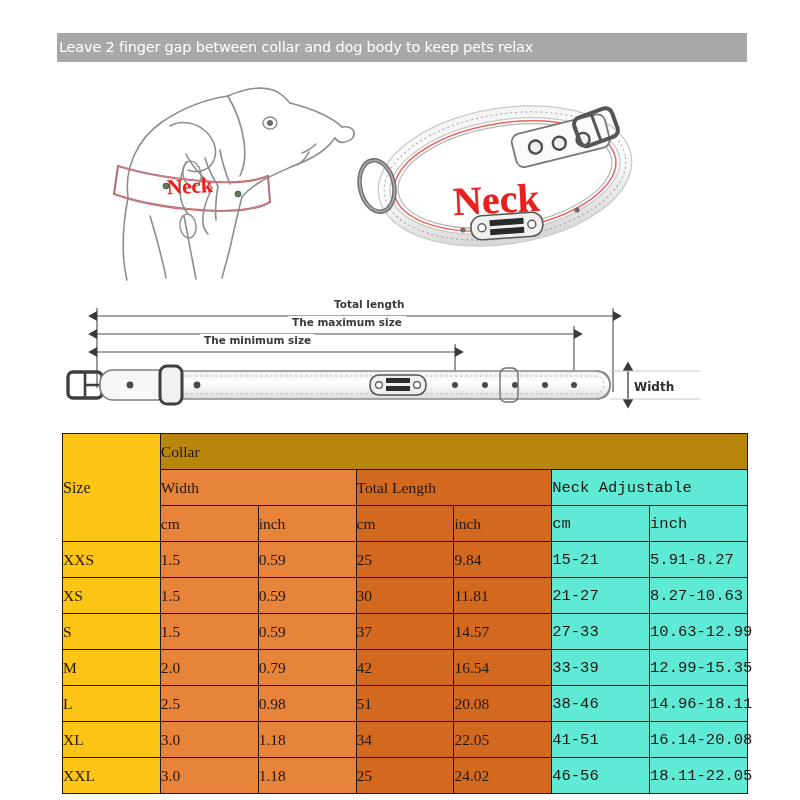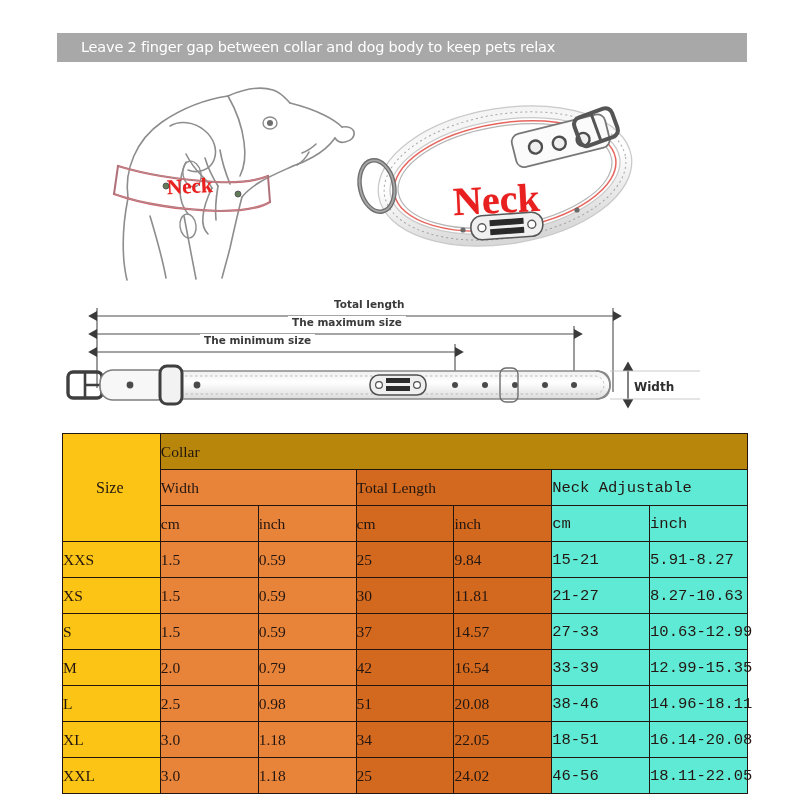--- a/index.html
+++ b/index.html
@@ -25,21 +25,21 @@
     position: absolute;
     left: 57px;
     top: 33px;
     width: 690px;
     height: 29px;
     background: #a8a8a8;
     color: #ffffff;
     font-family: "DejaVu Sans", sans-serif;
     font-size: 14.5px;
     line-height: 29px;
-    padding-left: 24px;
+    padding-left: 2px;
     box-sizing: border-box;
     letter-spacing: -0.2px;
     white-space: nowrap;
   }
 
   
   .illus {
     position: absolute;
     left: 0;
     top: 62px;
@@ -128,21 +128,21 @@
     height: 35px;
     font-size: 15.5px;
     white-space: nowrap;
   }
   td.c-size     { background: #fcc516; }
   td.c-collar   { background: #b8860b; font-size: 16.5px; }
   td.c-width    { background: #e8843a; }
   td.c-length   { background: #d2691e; }
   td.c-neck     { background: #5eead4; font-family: Liberation Mono, monospace; }
   td.h-sub      { font-size: 15px; }
-  td.c-size.size-hdr { font-size: 16px; padding-left: 33px; }
+  td.c-size.size-hdr { font-size: 16px; }
   td.grp-hdr    { font-size: 16.5px; }
 </style>
 </head>
 <body>
 
 <div class="page">
 
   <div class="banner">Leave 2 finger gap between collar and dog body to keep pets relax</div>
 
   <div class="illus">
@@ -395,21 +395,21 @@
         <td class="c-length">20.08</td>
         <td class="c-neck">38-46</td>
         <td class="c-neck">14.96-18.11</td>
       </tr>
       <tr>
         <td class="c-size">XL</td>
         <td class="c-width">3.0</td>
         <td class="c-width">1.18</td>
         <td class="c-length">34</td>
         <td class="c-length">22.05</td>
-        <td class="c-neck">18-51</td>
+        <td class="c-neck">41-51</td>
         <td class="c-neck">16.14-20.08</td>
       </tr>
       <tr>
         <td class="c-size">XXL</td>
         <td class="c-width">3.0</td>
         <td class="c-width">1.18</td>
         <td class="c-length">25</td>
         <td class="c-length">24.02</td>
         <td class="c-neck">46-56</td>
         <td class="c-neck">18.11-22.05</td>

